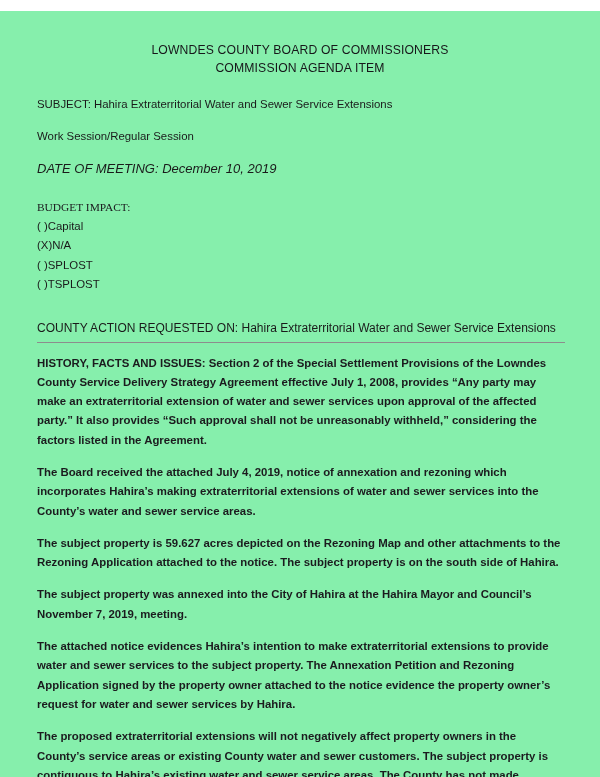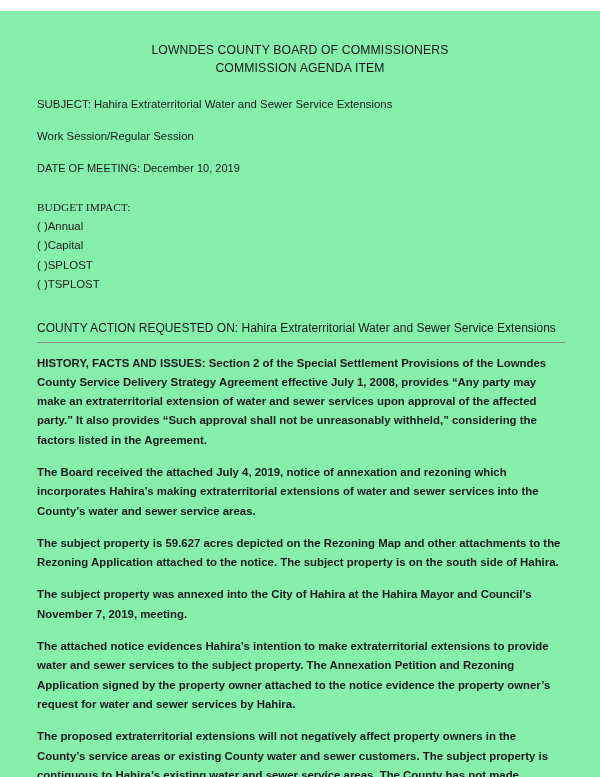--- a/index.html
+++ b/index.html
@@ -56,23 +56,24 @@
 
   .session-line {
     font-size: 11.4px;
     line-height: 19px;
     text-align: left;
     padding-right: 33px;
     margin-top: 13px;
   }
 
   .date-line {
-    font-size: 11px;
+    font-size: 13px;
     line-height: 19px;
     margin-top: 13px;
+    font-style: italic;
   }
 
   .budget-block {
     margin-top: 20px;
   }
   .budget-block .line {
     line-height: 18.5px;
     font-family: Liberation Serif, serif;
   }
 
@@ -125,22 +126,22 @@
     <div class="subject-line">SUBJECT: Hahira Extraterritorial Water and Sewer Service Extensions</div>
 
     <div class="session-line">Work Session/Regular Session</div>
 
     <div class="date-line">DATE OF MEETING: December 10, 2019</div>
 
     <div class="budget-block">
       <div class="line">BUDGET IMPACT:</div>
 
       <ul class="funding-list">
-        <li class="funding-item"><span>( )</span><span>Annual</span></li>
         <li class="funding-item"><span>( )</span><span>Capital</span></li>
+        <li class="funding-item"><span>(X)</span><span>N/A</span></li>
         <li class="funding-item"><span>( )</span><span>SPLOST</span></li>
         <li class="funding-item"><span>( )</span><span>TSPLOST</span></li>
       </ul>
     </div>
 
     <div class="action-line">COUNTY ACTION REQUESTED ON: Hahira Extraterritorial Water and Sewer Service Extensions</div>
     <hr class="rule">
 
     <p class="para first">HISTORY, FACTS AND ISSUES: Section 2 of the Special Settlement Provisions of the Lowndes County Service Delivery Strategy Agreement effective July 1, 2008, provides “Any party may make an extraterritorial extension of water and sewer services upon approval of the affected party.” It also provides “Such approval shall not be unreasonably withheld,” considering the factors listed in the Agreement.</p>
     <p class="para">The Board received the attached July 4, 2019, notice of annexation and rezoning which incorporates Hahira’s making extraterritorial extensions of water and sewer services into the County’s water and sewer service areas.</p>

